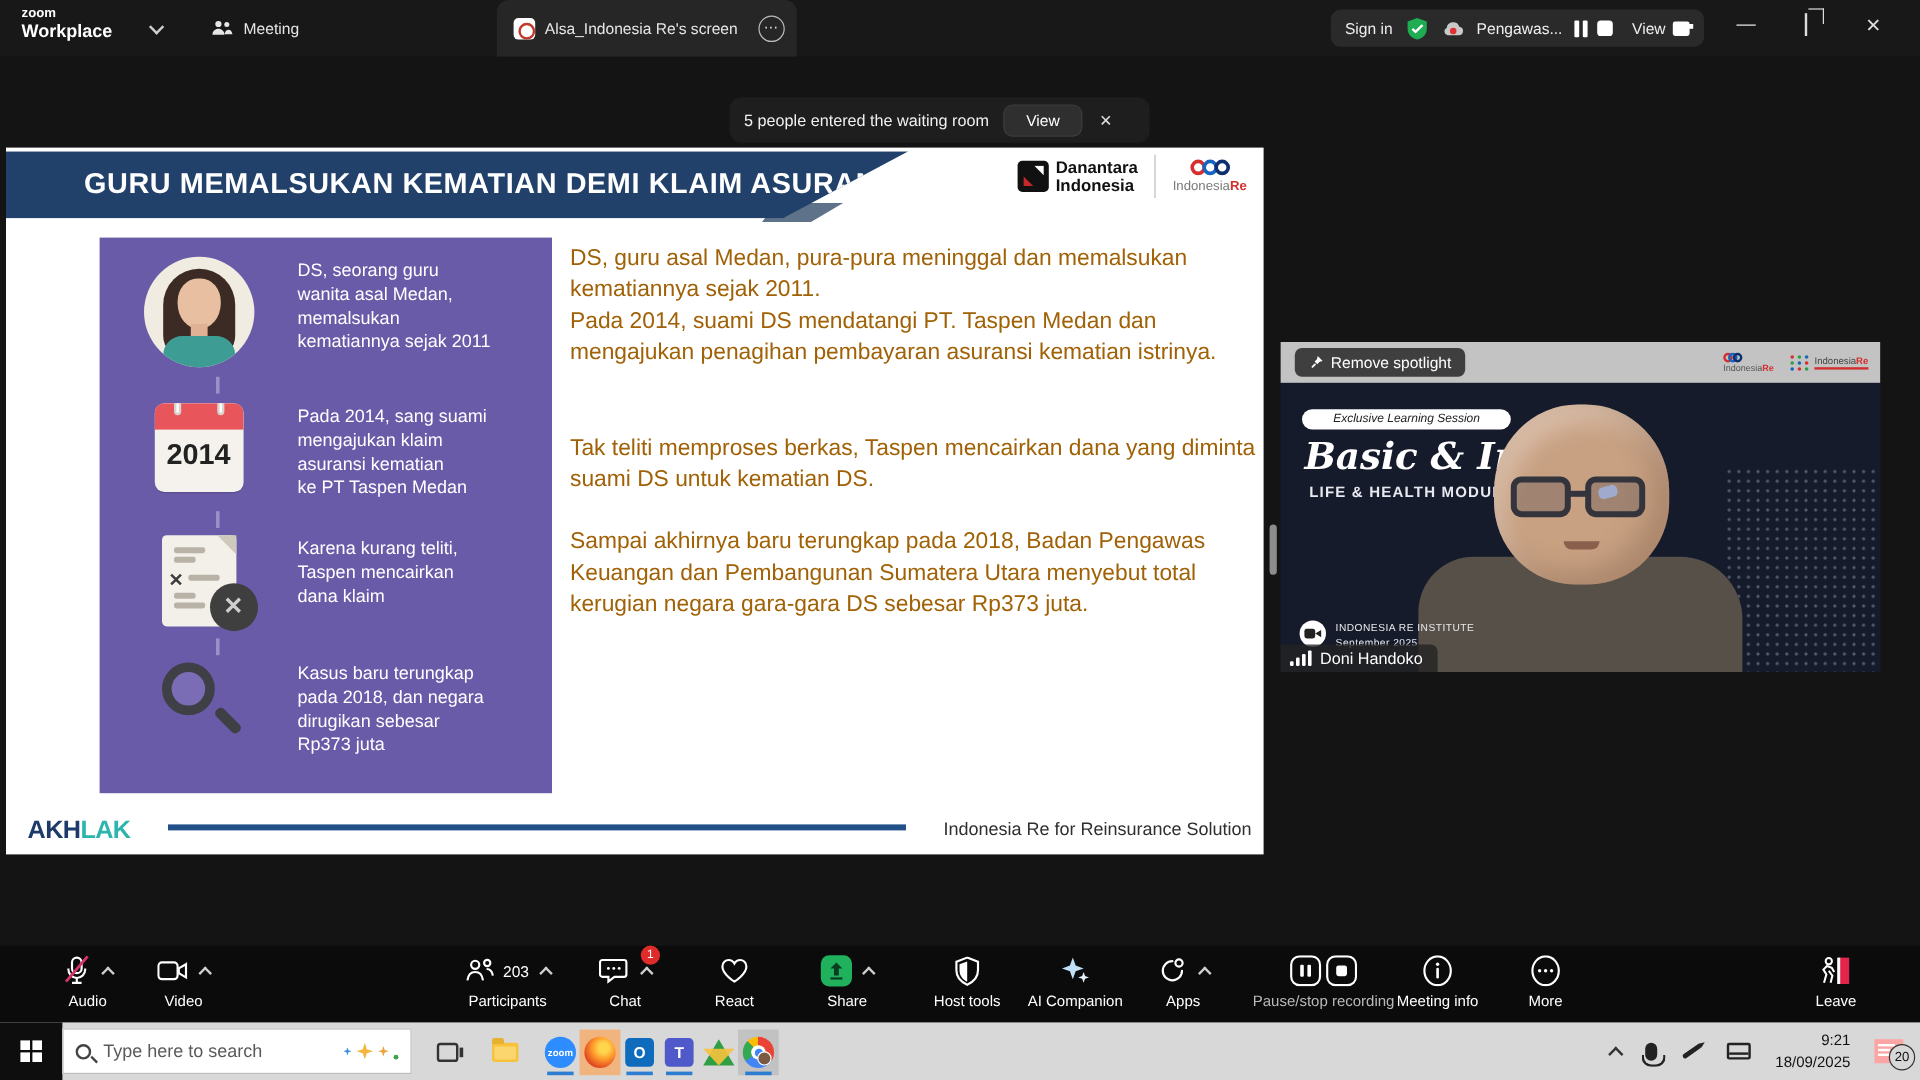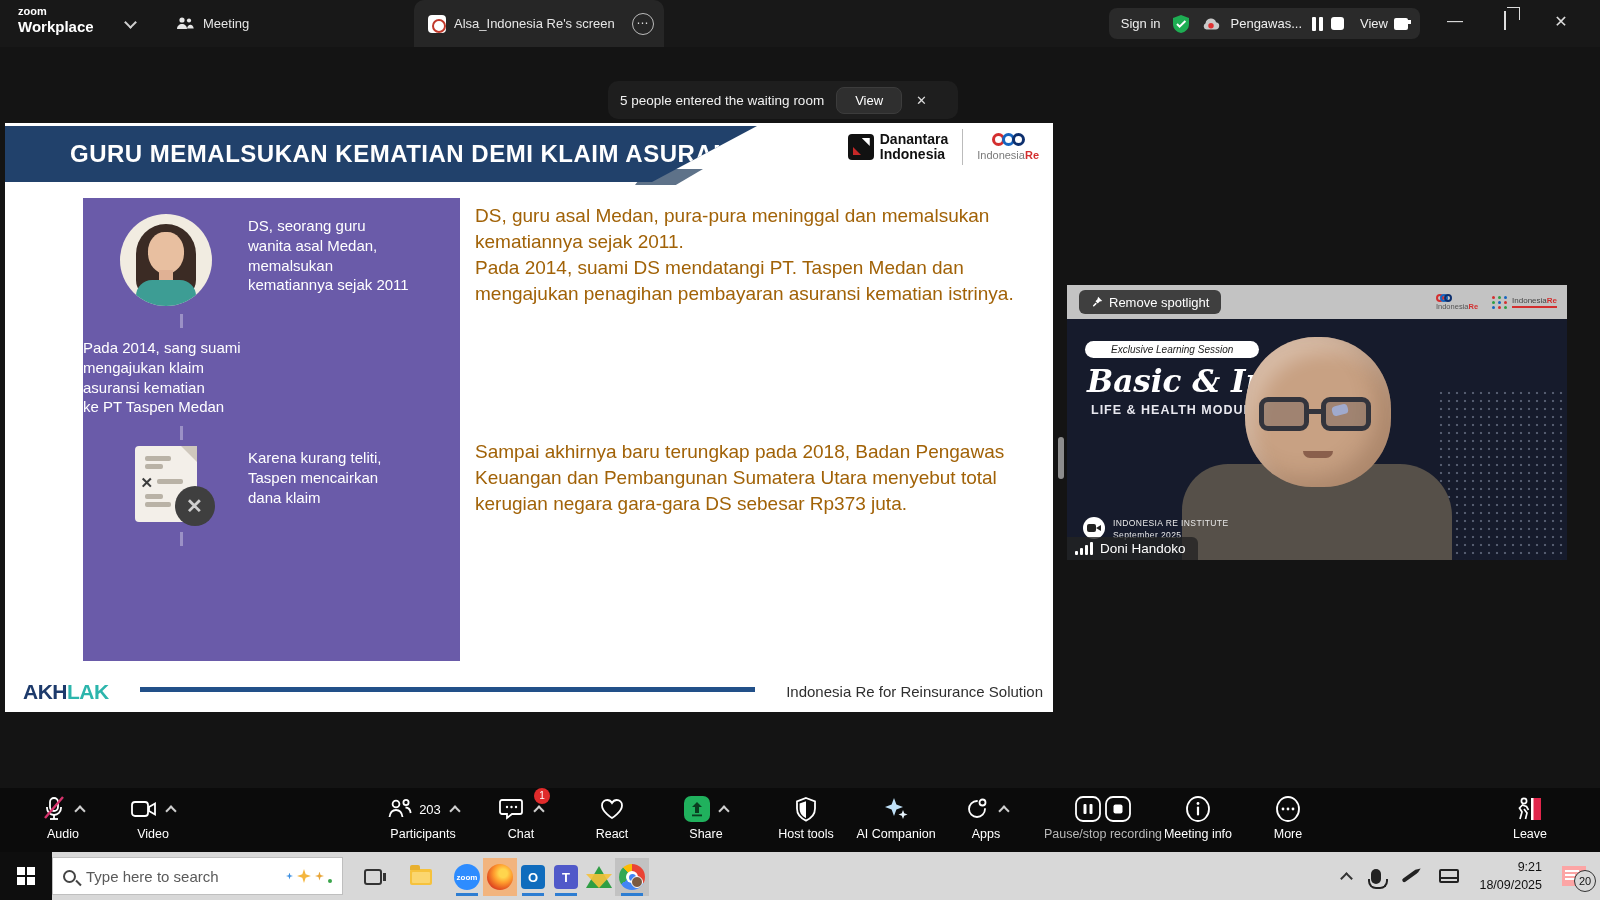--- a/index.html
+++ b/index.html
@@ -299,20 +299,28 @@
           </div>
         </div>
         <div class="ttext">DS, seorang guru
 wanita asal Medan,
 memalsukan
 kematiannya sejak 2011</div>
       </div>
       <div class="connector" style="top:116px;"></div>
 
       <div class="trow" style="top:138px;">
+        <div class="ticon">
+          <div class="cal">
+            <div class="cal-top"></div>
+            <span class="cal-pin" style="left:16px;"></span>
+              <span class="cal-pin" style="right:16px;"></span>
+            <div class="cal-year">2014</div>
+          </div>
+        </div>
         <div class="ttext">Pada 2014, sang suami
 mengajukan klaim
 asuransi kematian
 ke PT Taspen Medan</div>
       </div>
       <div class="connector" style="top:228px;"></div>
 
       <div class="trow" style="top:248px;">
         <div class="ticon">
           <div class="doc">
@@ -324,24 +332,37 @@
               <i style="top:56px; width:26px;"></i>
             <div class="doc-badge">✕</div>
           </div>
         </div>
         <div class="ttext">Karena kurang teliti,
 Taspen mencairkan
 dana klaim</div>
       </div>
       <div class="connector" style="top:334px;"></div>
 
+      <div class="trow" style="top:352px;">
+        <div class="ticon">
+          <div class="mag">
+              <div class="mag-lens"></div>
+              <div class="mag-handle"></div>
+            </div>
+        </div>
+        <div class="ttext">Kasus baru terungkap
+pada 2018, dan negara
+dirugikan sebesar
+Rp373 juta</div>
+      </div>
     </div>
 
     <div class="stext" style="top:80px;">DS, guru asal Medan, pura-pura meninggal dan memalsukan kematiannya sejak 2011.
 Pada 2014, suami DS mendatangi PT. Taspen Medan dan mengajukan penagihan pembayaran asuransi kematian istrinya.</div>
+    <div class="stext" style="top:238px;">Tak teliti memproses berkas, Taspen mencairkan dana yang diminta suami DS untuk kematian DS.</div>
     <div class="stext" style="top:316px;">Sampai akhirnya baru terungkap pada 2018, Badan Pengawas Keuangan dan Pembangunan Sumatera Utara menyebut total kerugian negara gara-gara DS sebesar Rp373 juta.</div>
 
     <div class="sfooter-logo"><span class="a">AKH</span><span class="b">LAK</span></div>
     <div class="sfooter-line"></div>
     <div class="sfooter-text">Indonesia Re for Reinsurance Solution</div>
   </div>
 
   <div class="vhandle"></div>
 
   <div class="vpanel">
@@ -409,21 +430,21 @@
               <i style="background:#2f9e44;"></i>
           </span>
           <span class="inst-text"><span>Indonesia</span><b>Re</b></span>
         </div>
       </div>
     </div>
   </div>
 
   <div class="ztoolbar">
 
-    <div class="zitem" style="left:28px; width:70px;">
+    <div class="zitem" style="left:38px; width:70px;">
       <div class="icon-slot">
         <svg width="24" height="26" viewBox="0 0 24 26">
           <rect x="8" y="2" width="8" height="13" rx="4" fill="none" stroke="#fff" stroke-width="1.8"></rect>
           <path d="M5 11v1a7 7 0 0 0 14 0v-1" fill="none" stroke="#fff" stroke-width="1.8"></path>
           <line x1="12" y1="19" x2="12" y2="23" stroke="#fff" stroke-width="1.8"></line>
           <line x1="8" y1="23" x2="16" y2="23" stroke="#fff" stroke-width="1.8"></line>
           <line x1="3" y1="22" x2="21" y2="1" stroke="#d6336c" stroke-width="2.4"></line>
         </svg>
         <span class="caret"></span>
       </div>

